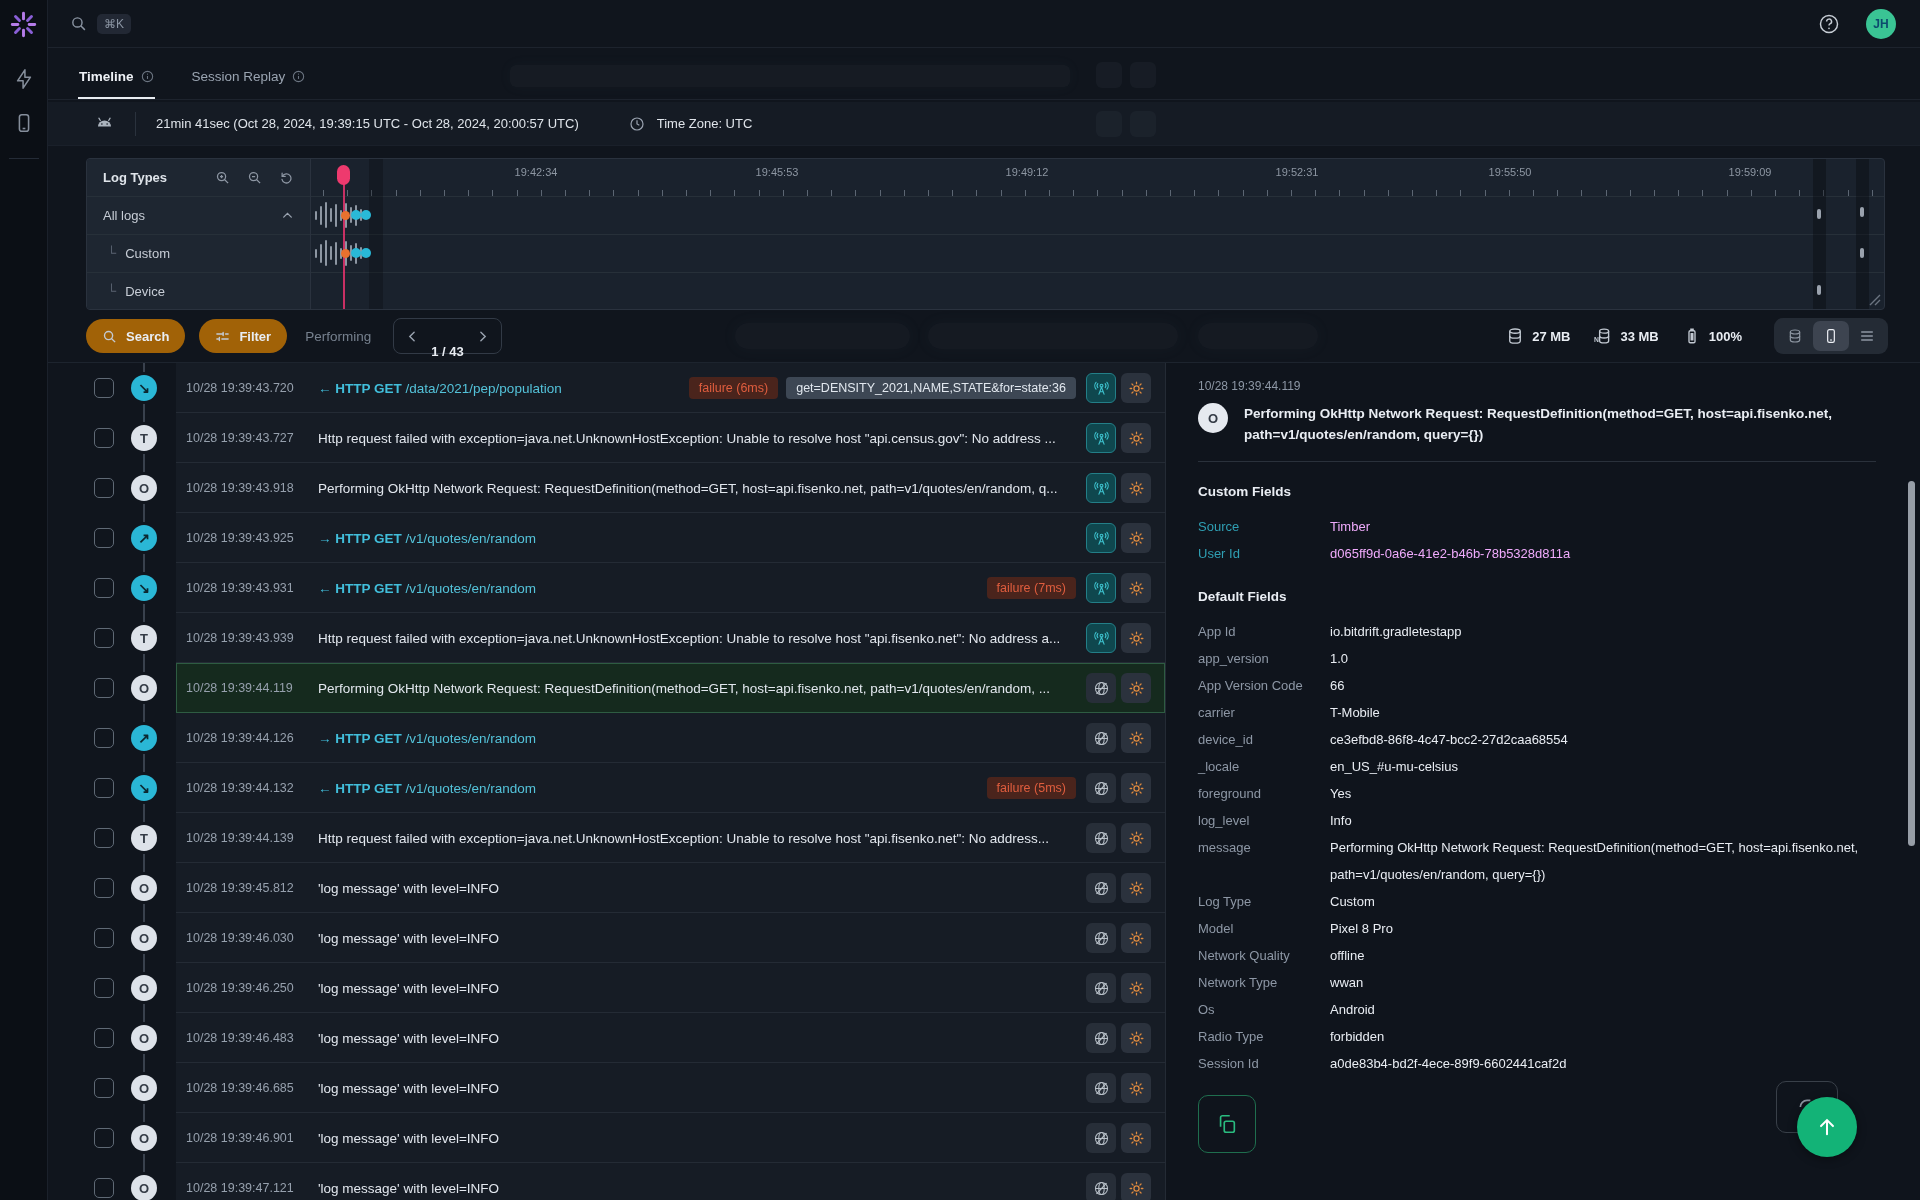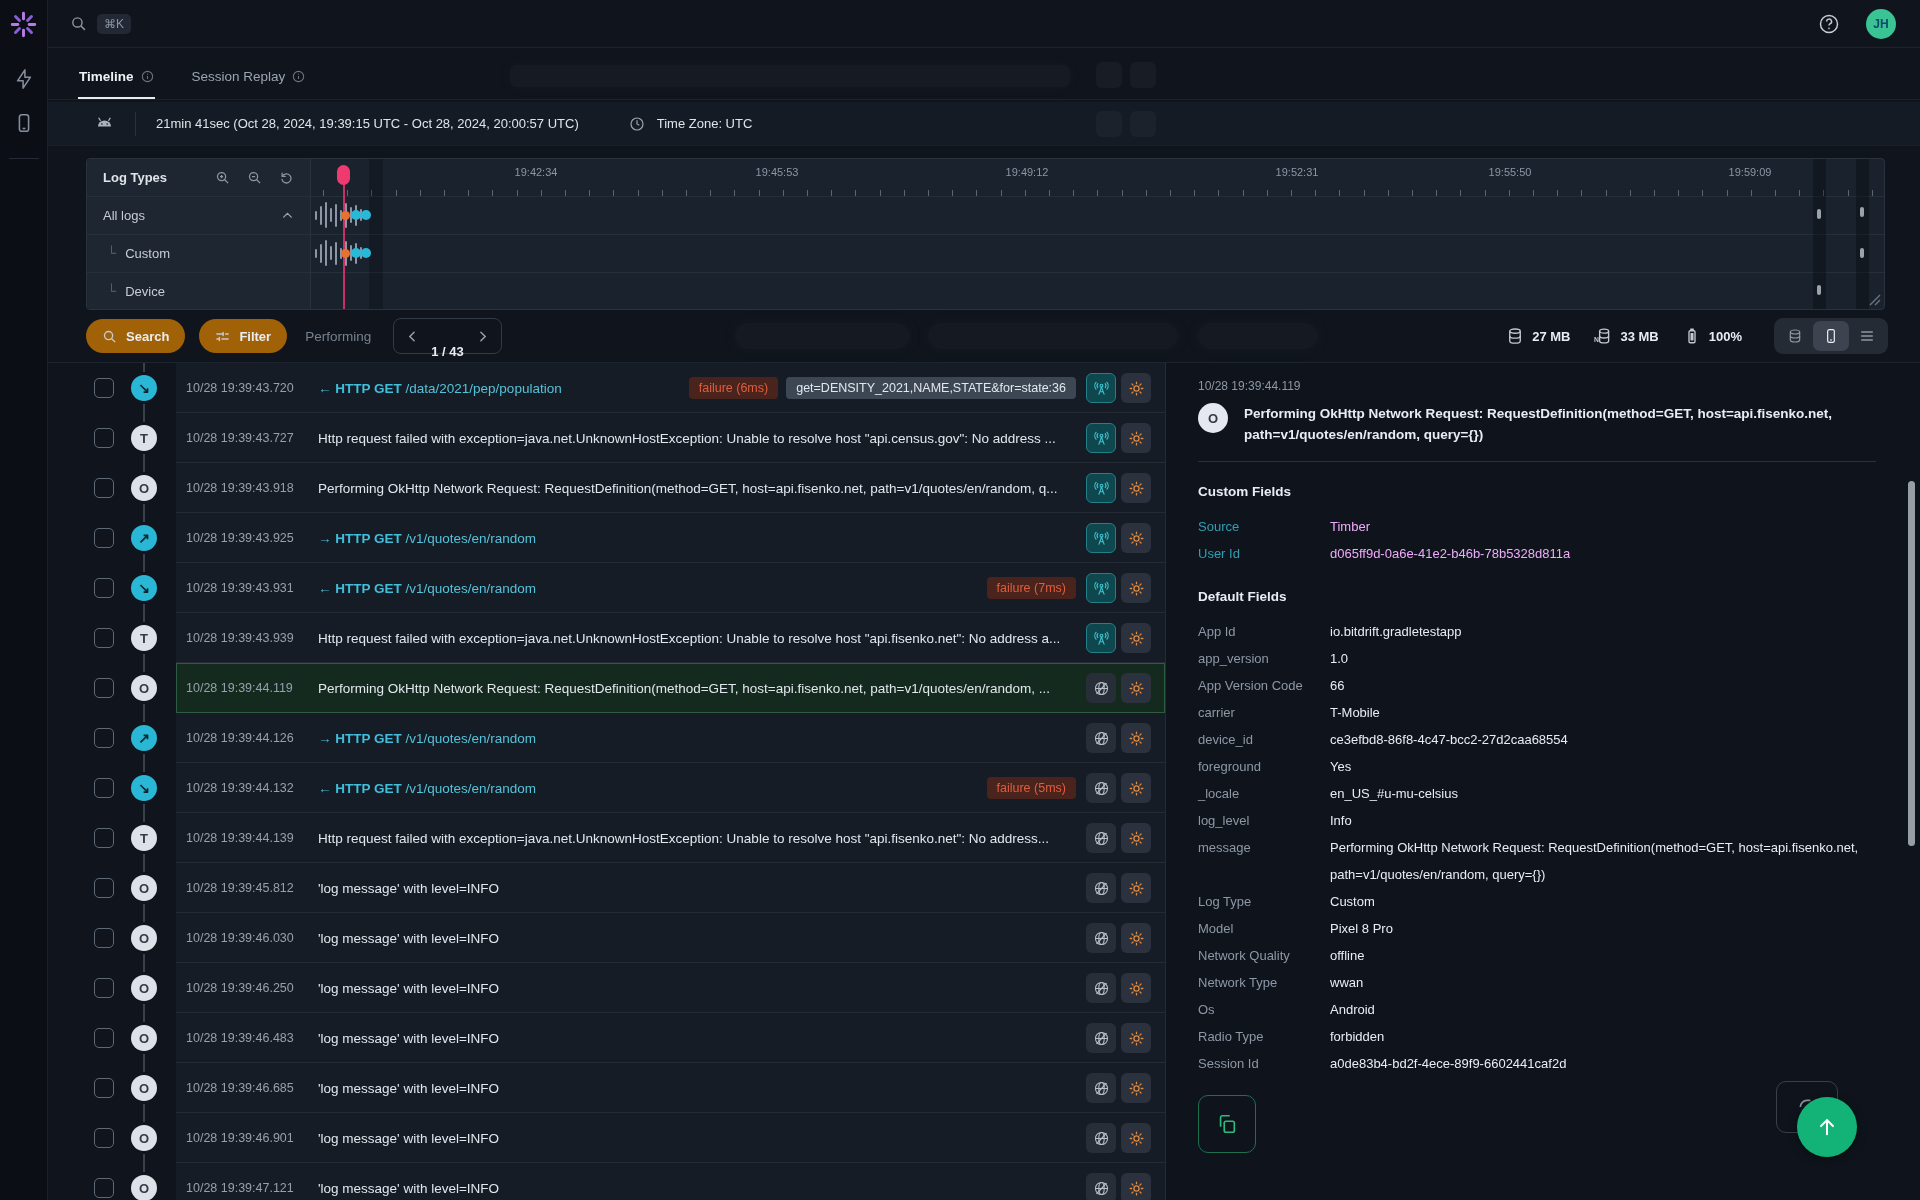--- a/index.html
+++ b/index.html
@@ -951,26 +951,26 @@
             </div>
             <div class="drow">
               <span class="dlabel">carrier</span>
               <span class="dvalue">T-Mobile</span>
             </div>
             <div class="drow">
               <span class="dlabel">device_id</span>
               <span class="dvalue">ce3efbd8-86f8-4c47-bcc2-27d2caa68554</span>
             </div>
             <div class="drow">
+              <span class="dlabel">_locale</span>
+              <span class="dvalue">en_US_#u-mu-celsius</span>
+            </div>
+            <div class="drow">
               <span class="dlabel">foreground</span>
               <span class="dvalue">Yes</span>
-            </div>
-            <div class="drow">
-              <span class="dlabel">_locale</span>
-              <span class="dvalue">en_US_#u-mu-celsius</span>
             </div>
             <div class="drow">
               <span class="dlabel">log_level</span>
               <span class="dvalue">Info</span>
             </div>
             <div class="drow">
               <span class="dlabel">message</span>
               <span class="dvalue">Performing OkHttp Network Request: RequestDefinition(method=GET, host=api.fisenko.net, path=v1/quotes/en/random, query={})</span>
             </div>
             <div class="drow">

